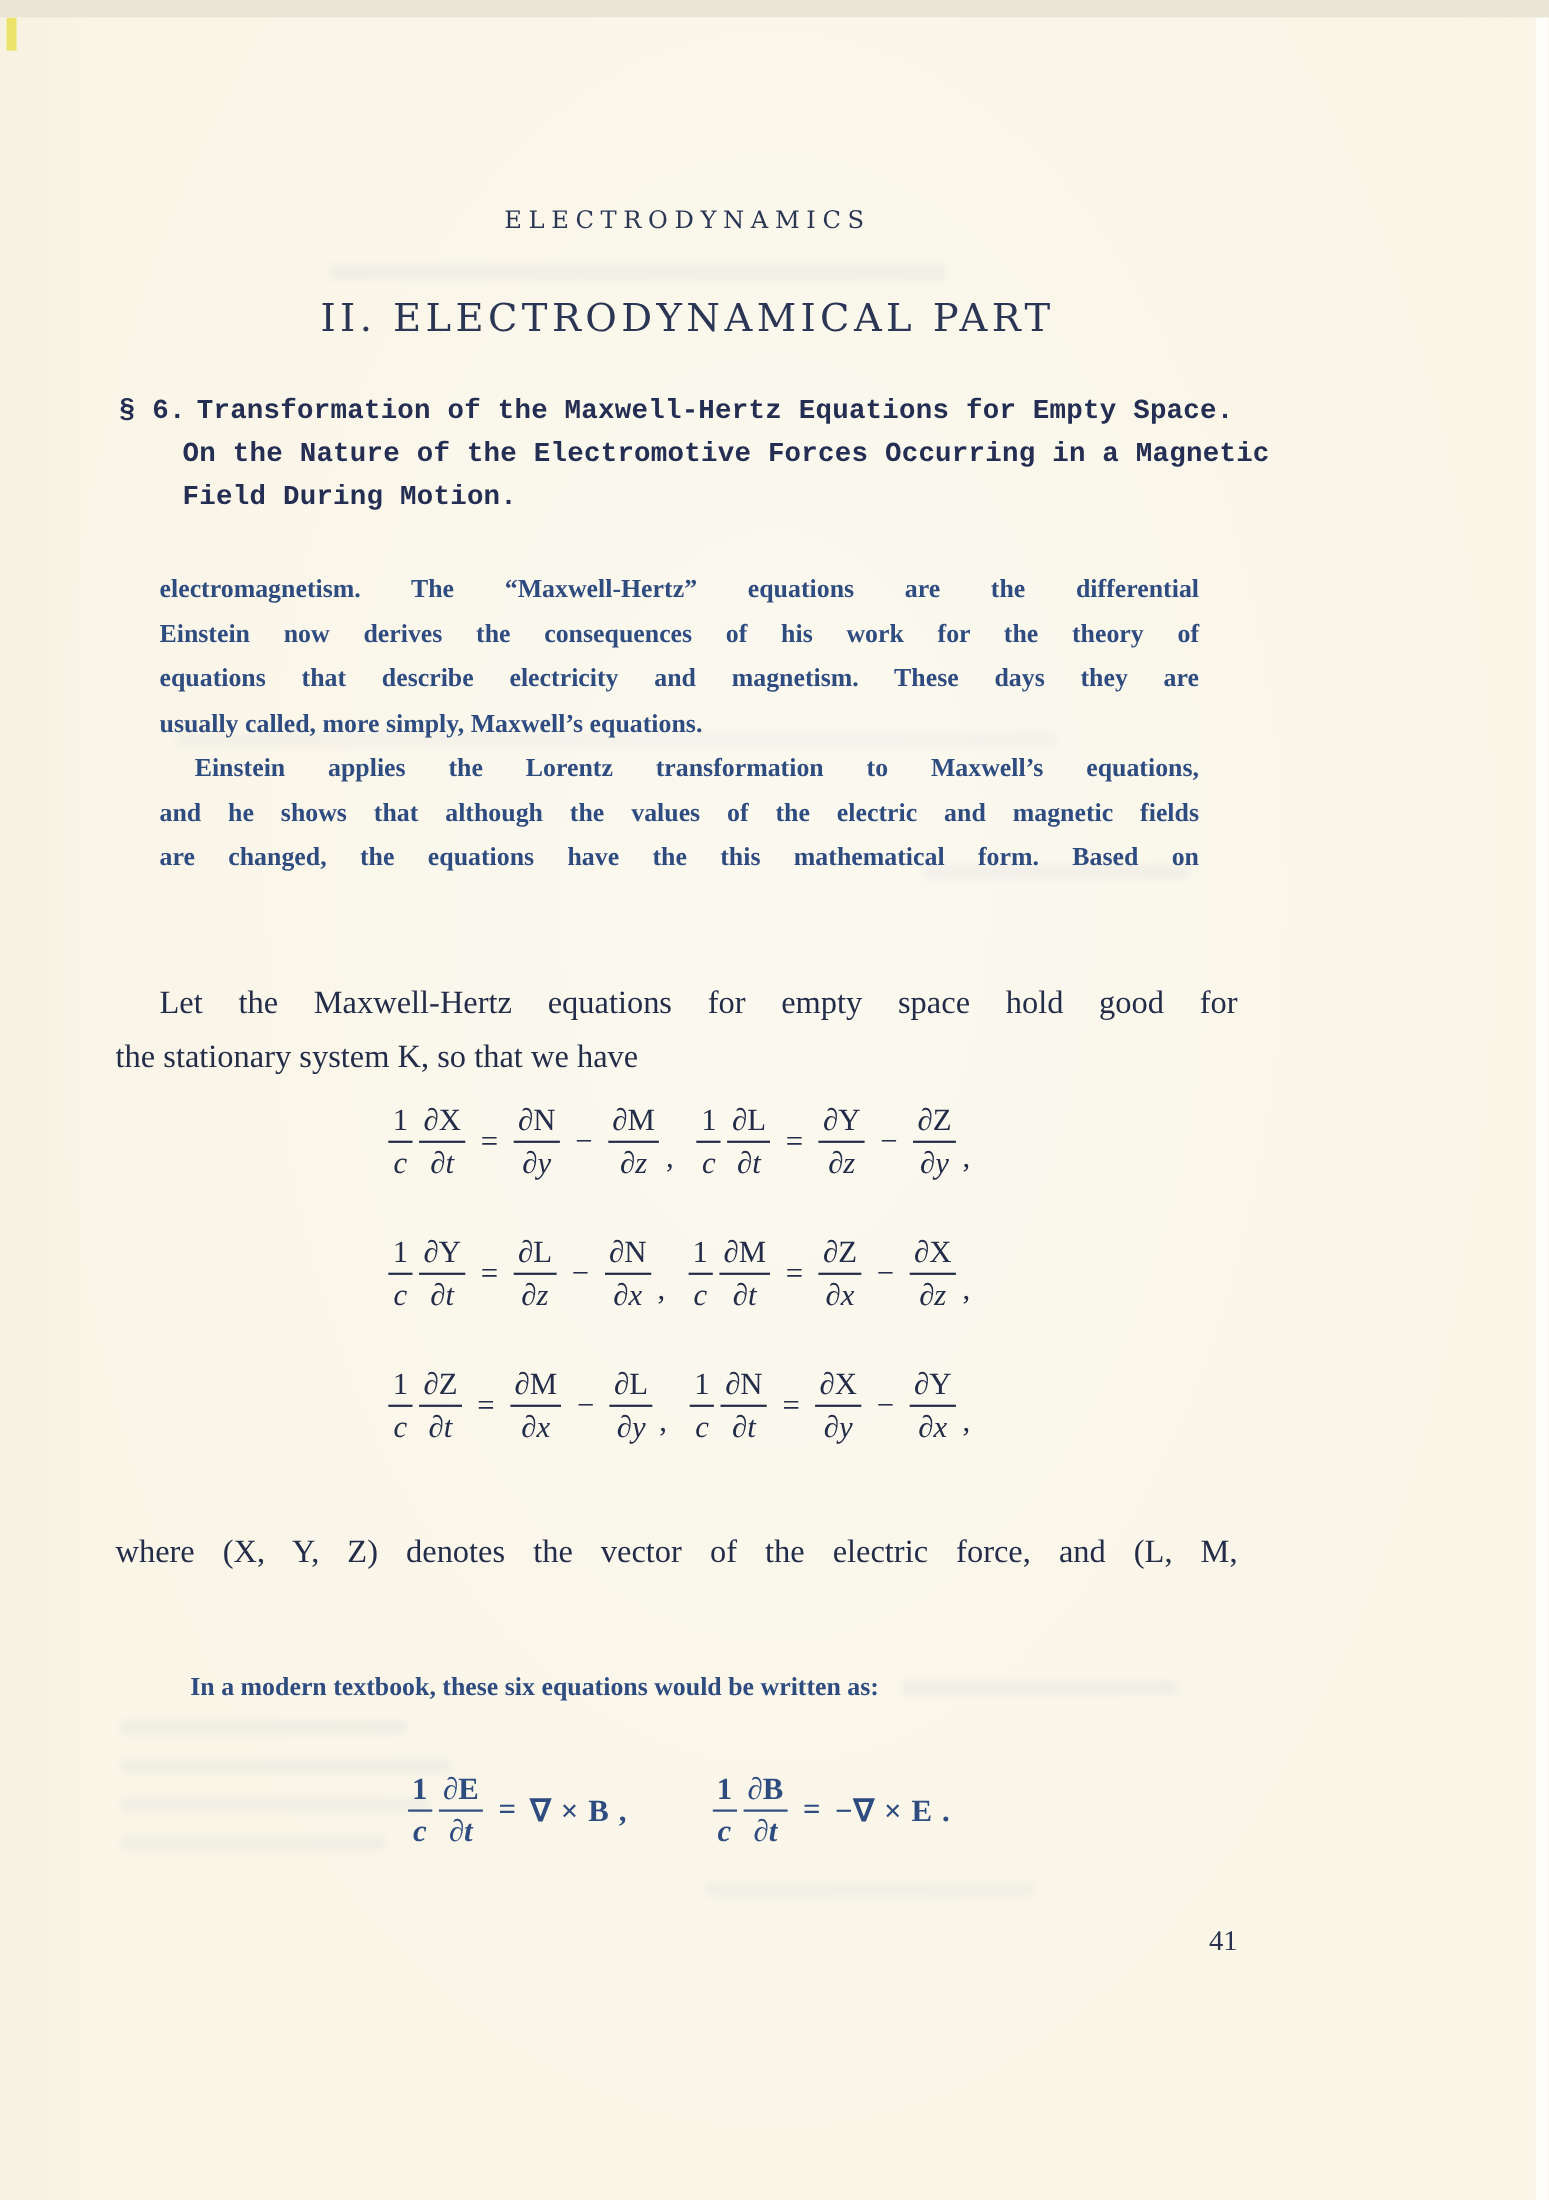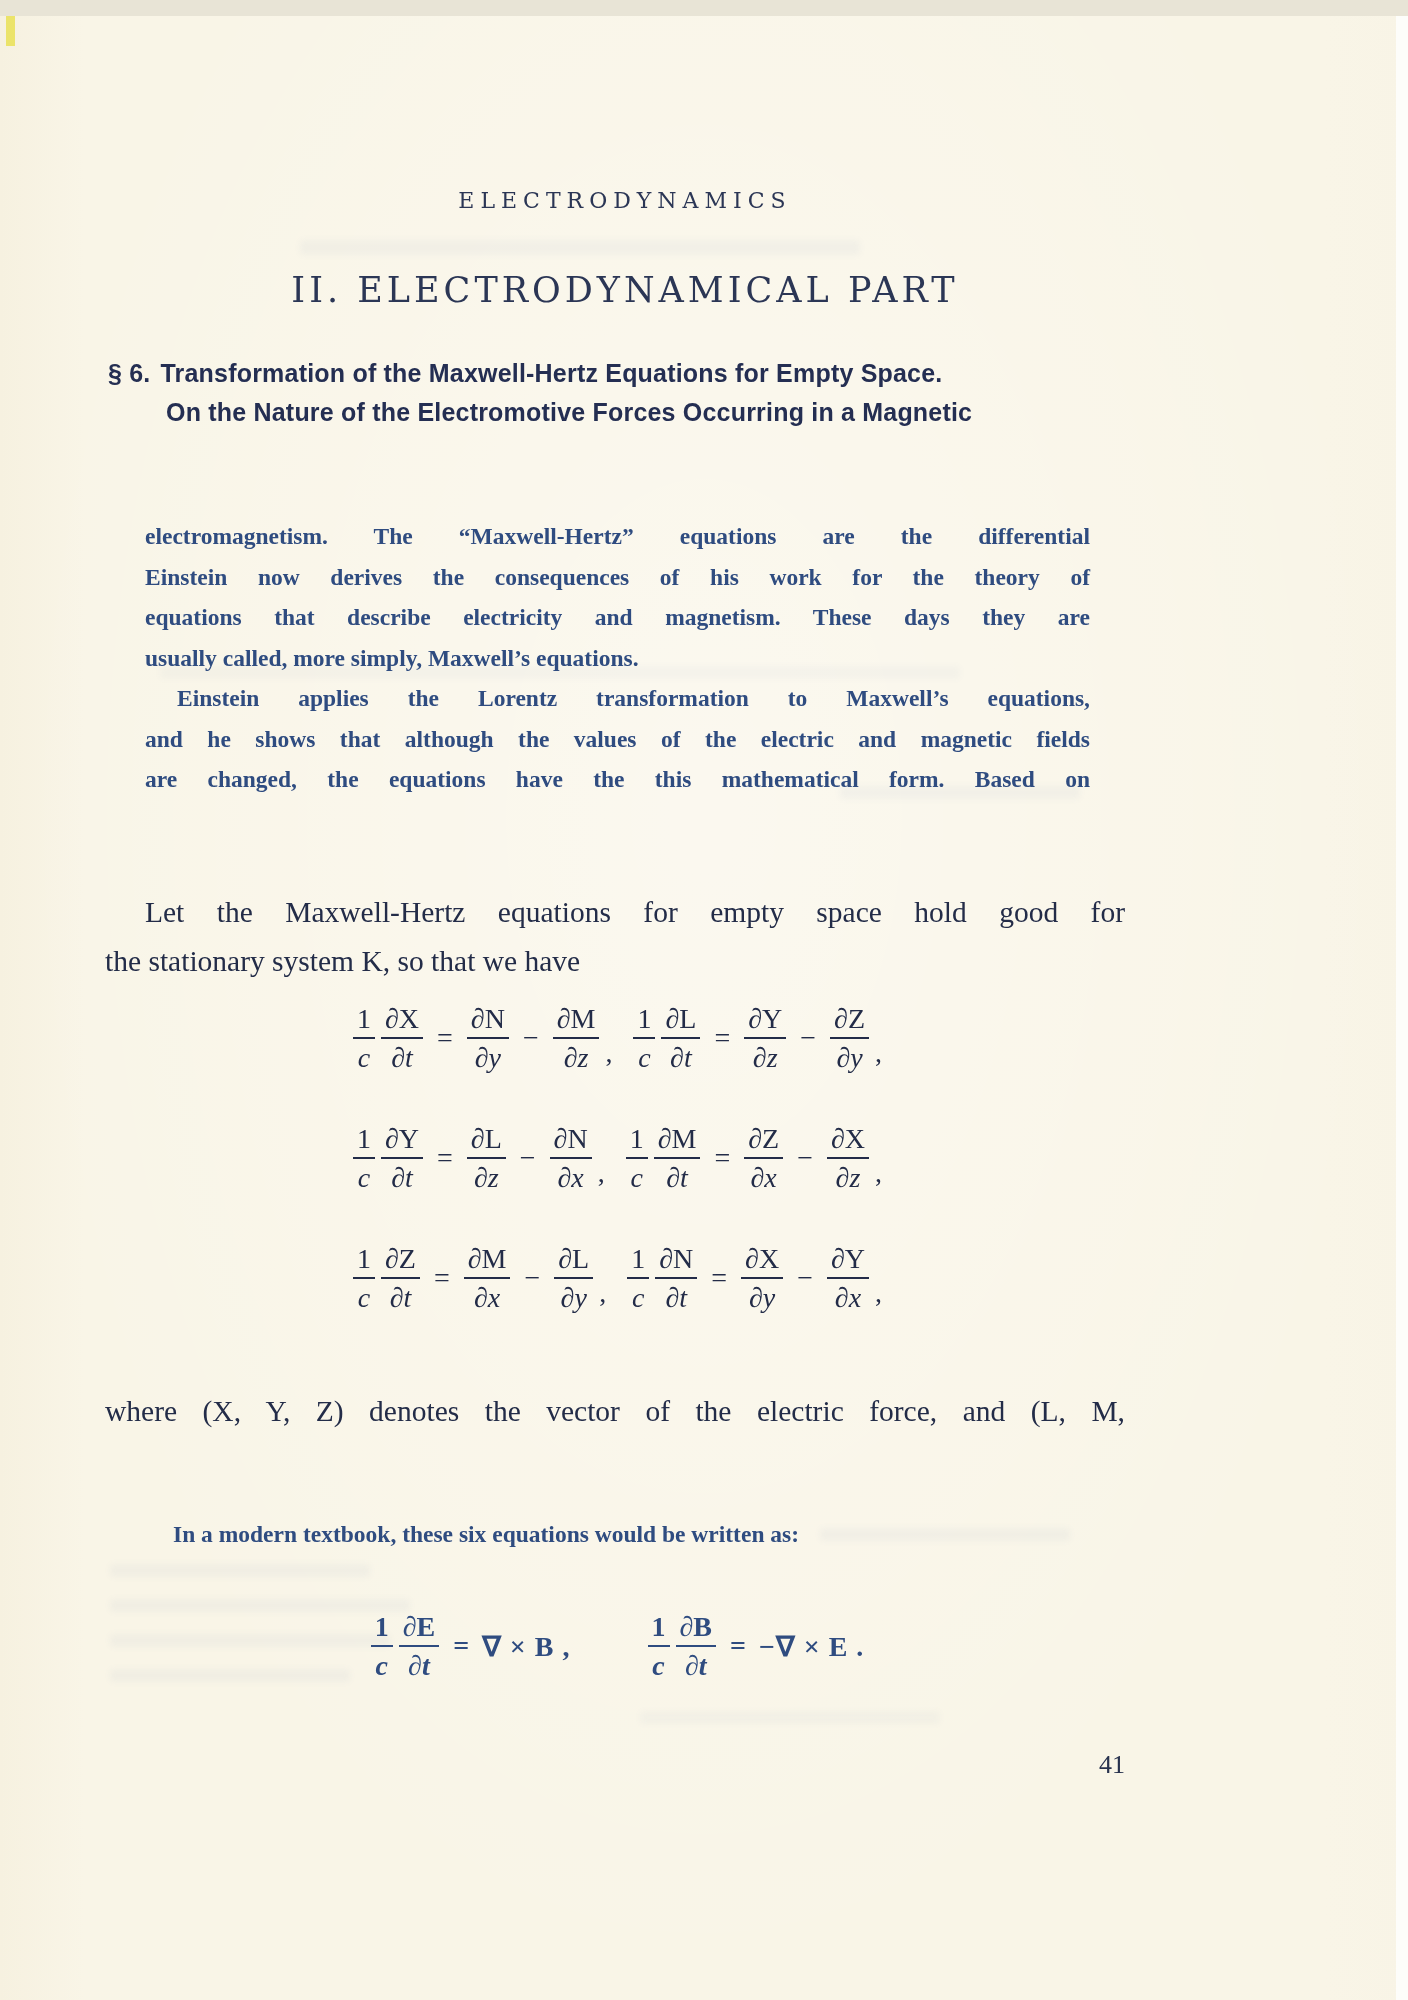--- a/index.html
+++ b/index.html
@@ -28,21 +28,21 @@
     font-size:22px;letter-spacing:6px;color:#2b3655;
   }
   .title{
     position:absolute;left:105px;top:254px;width:1040px;
     text-align:center;
     font-family:"DejaVu Serif", serif;
     font-size:35px;letter-spacing:4px;color:#2b3655;
   }
   .sec{
     position:absolute;left:108px;top:338px;width:1060px;
-    font-family:Liberation Sans, sans-serif;
+    font-family:Liberation Mono, monospace;
     font-weight:bold;font-size:25px;line-height:39px;
     color:#242e52;letter-spacing:.2px;
   }
   .sec .line{white-space:nowrap;}
   .sec .cont{padding-left:58px;}
   .sec .secnum{padding-right:10px;}
 
   .commentary{
     position:absolute;left:145px;top:500px;width:945px;
     font-family:"Liberation Serif", serif;
@@ -112,20 +112,21 @@
   <div class="ghost" style="left:110px;top:1653px;width:240px;height:13px;"></div>
   <div class="ghost" style="left:640px;top:1695px;width:300px;height:13px;opacity:.045;"></div>
 
   <div class="runhead">ELECTRODYNAMICS</div>
 
   <div class="title">II. ELECTRODYNAMICAL PART</div>
 
   <div class="sec">
     <div class="line"><span class="secnum">§ 6.</span><span>Transformation of the Maxwell-Hertz Equations for Empty Space.</span></div>
     <div class="line cont">On the Nature of the Electromotive Forces Occurring in a Magnetic</div>
+    <div class="line cont">Field During Motion.</div>
   </div>
 
   <div class="commentary">
     <div class="jl">electromagnetism. The “Maxwell-Hertz” equations are the differential</div>
     <div class="jl">Einstein now derives the consequences of his work for the theory of</div>
     <div class="jl">equations that describe electricity and magnetism. These days they are</div>
     <div>usually called, more simply, Maxwell’s equations.</div>
     <div class="jl ind32">Einstein applies the Lorentz transformation to Maxwell’s equations,</div>
     <div class="jl">and he shows that although the values of the electric and magnetic fields</div>
     <div class="jl">are changed, the equations have the this mathematical form. Based on</div>

